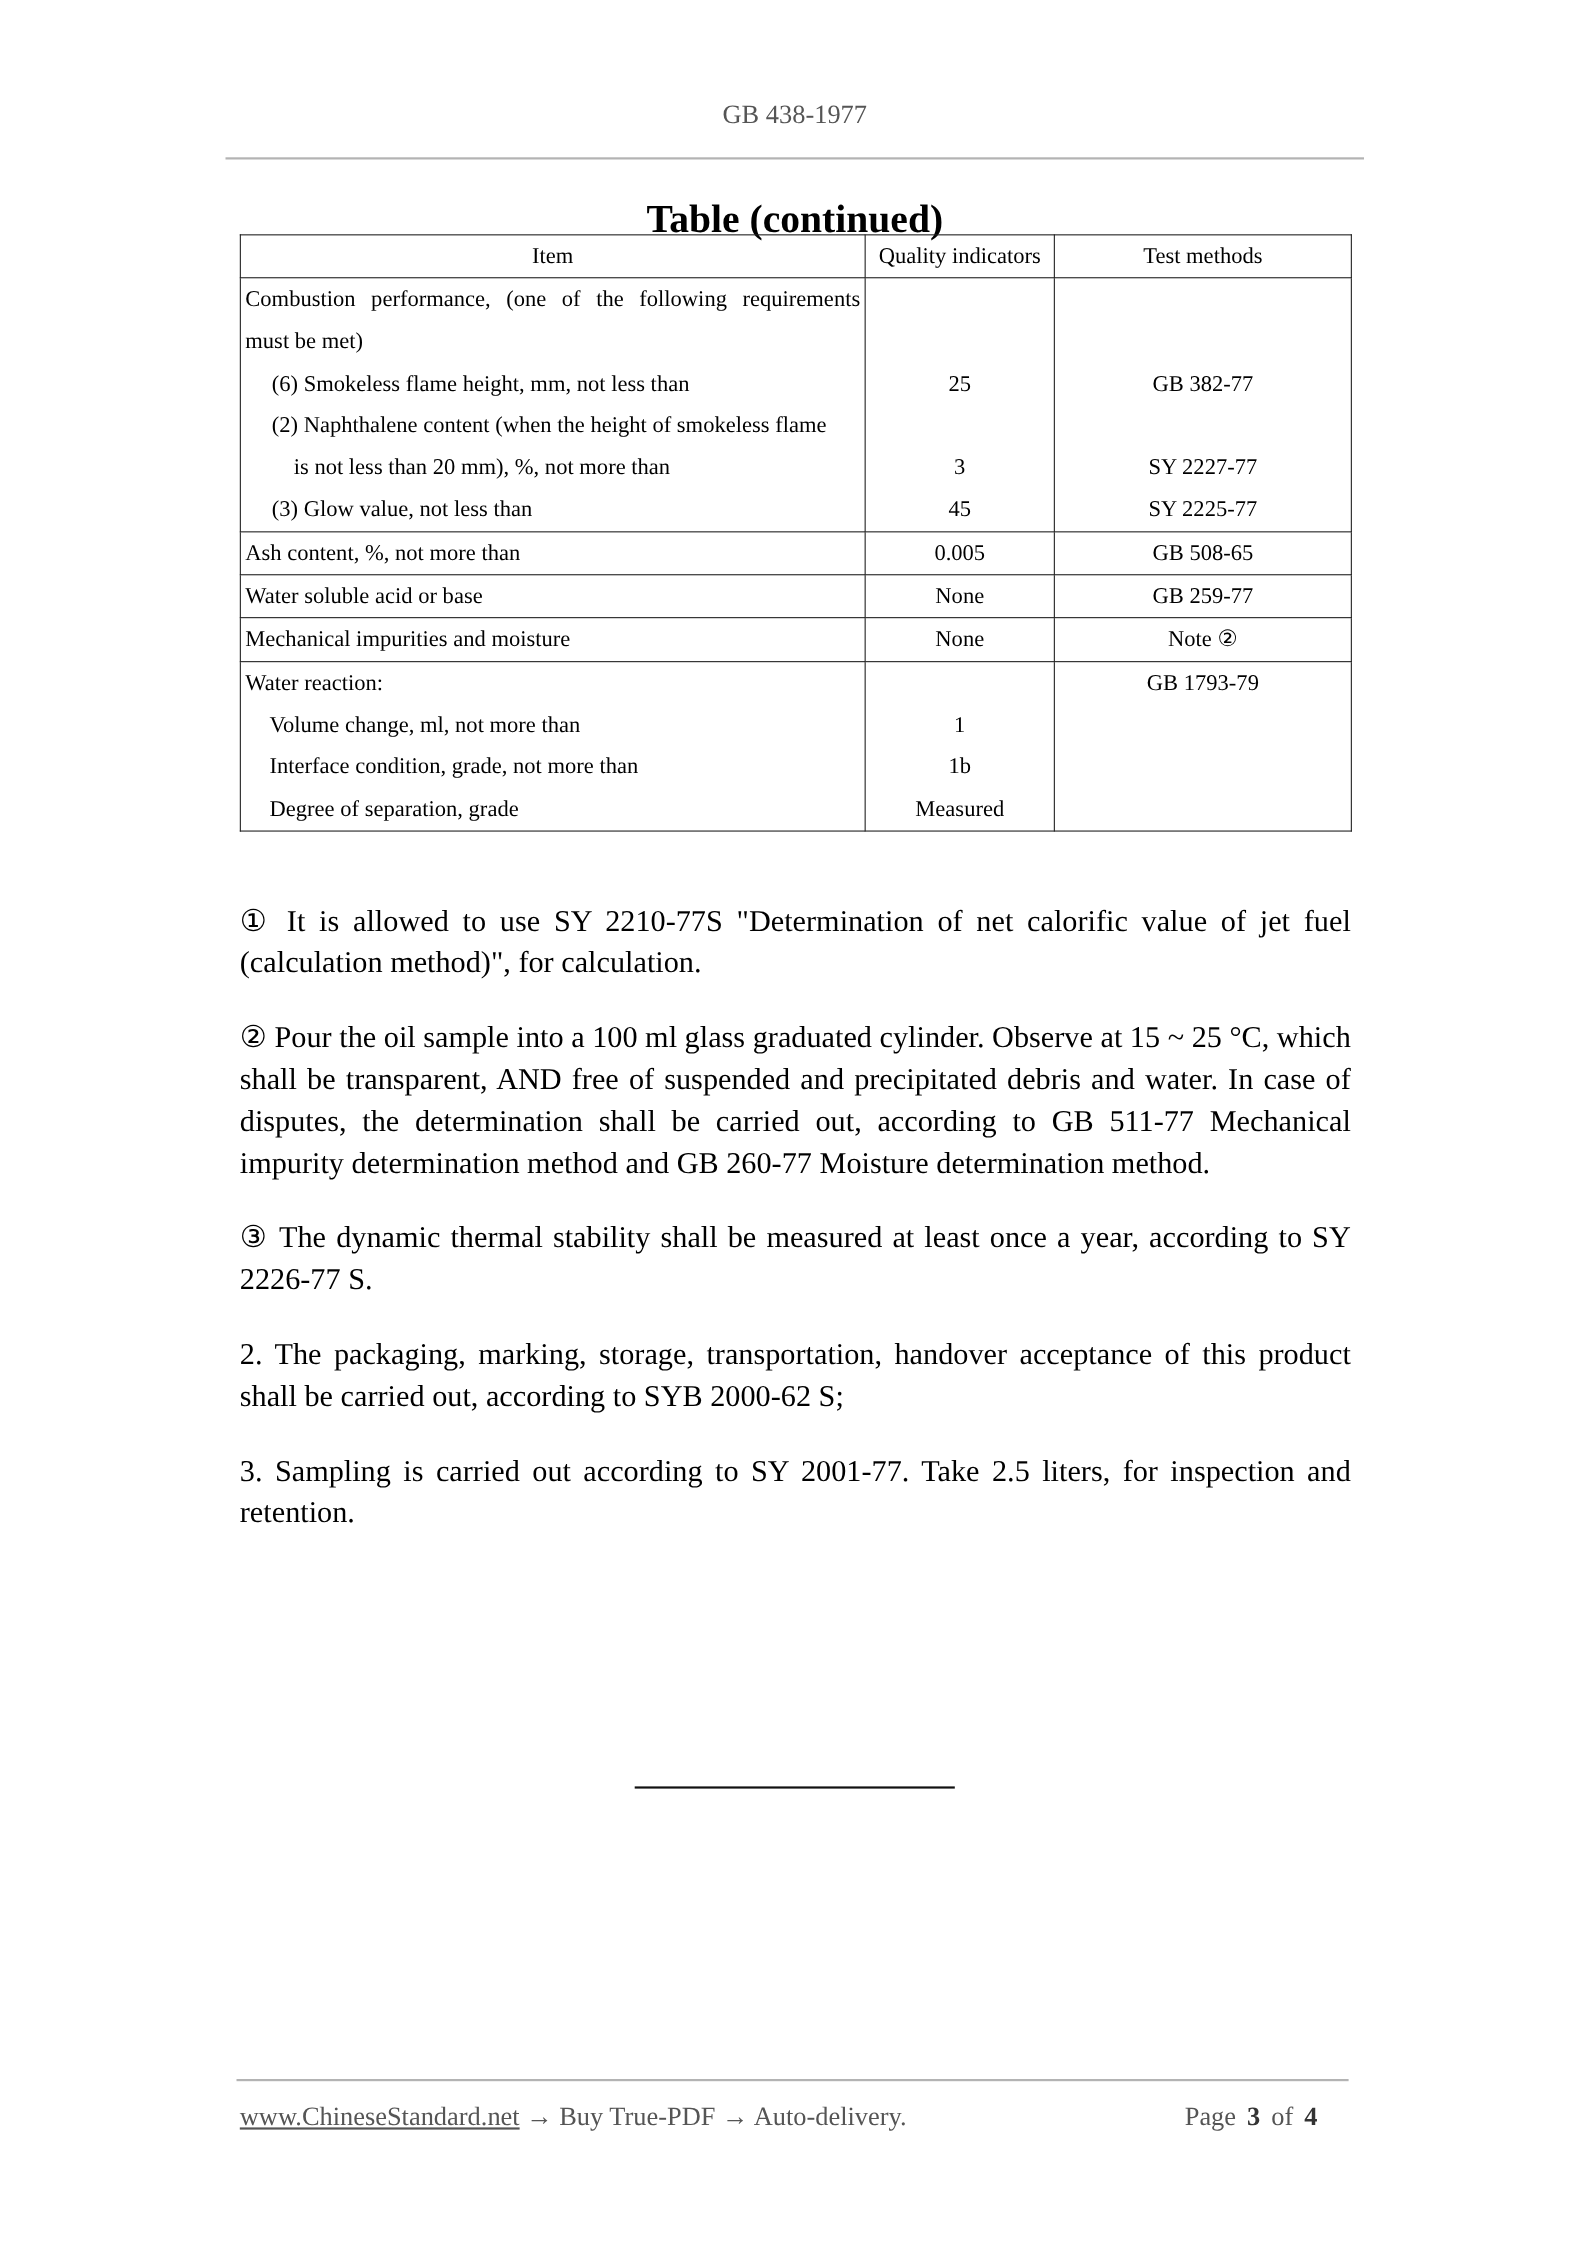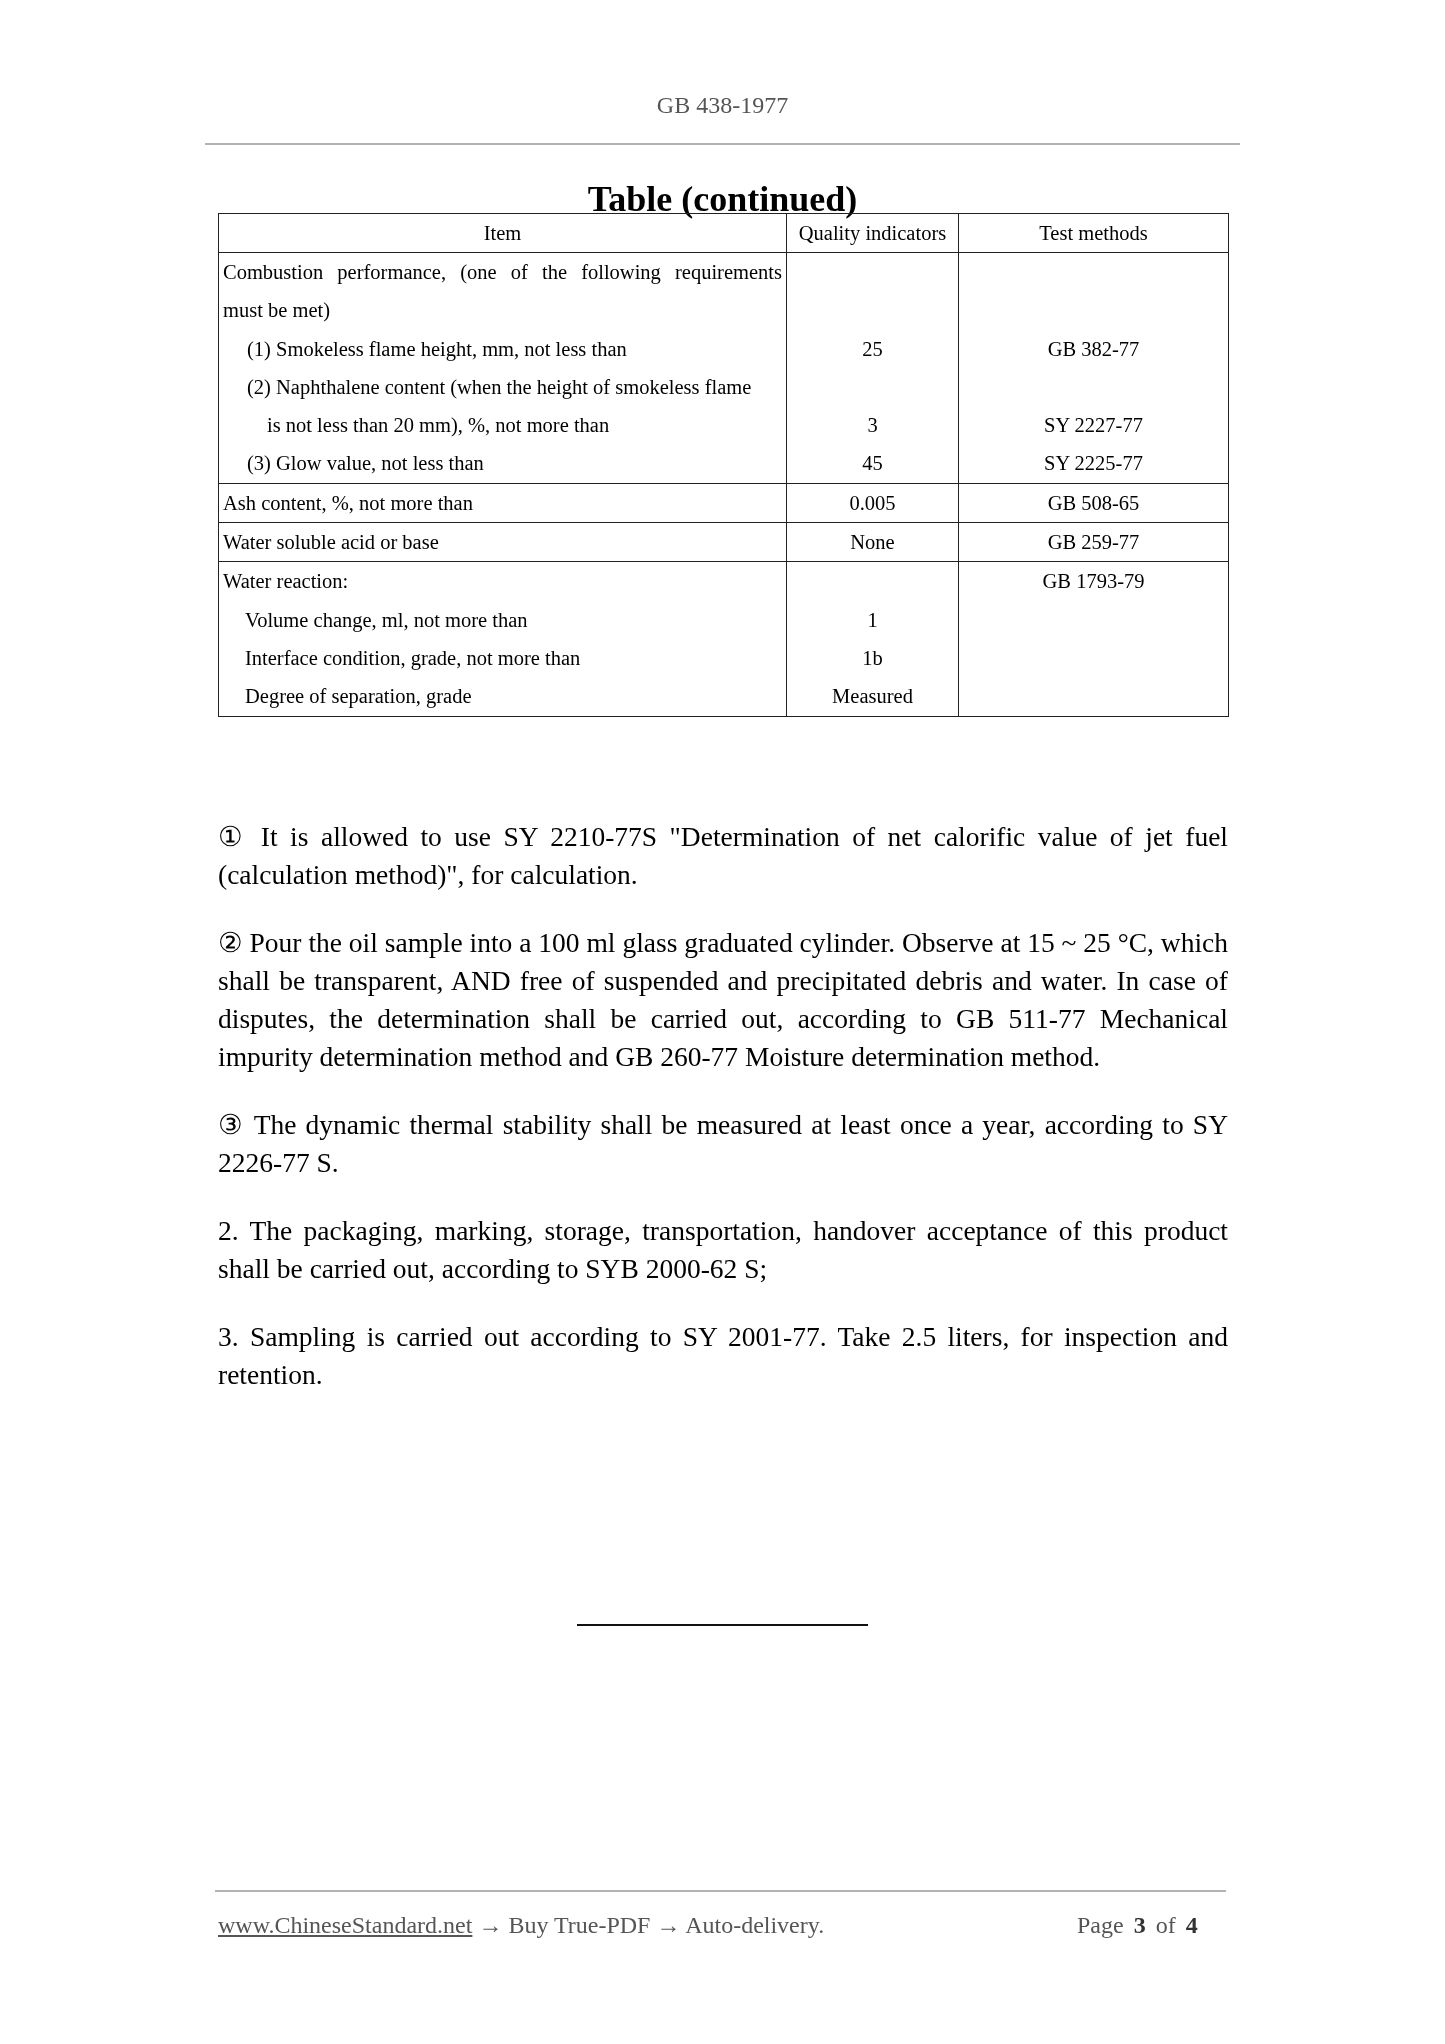--- a/index.html
+++ b/index.html
@@ -54,21 +54,21 @@
       <th>Item</th>
       <th>Quality indicators</th>
       <th>Test methods</th>
     </tr>
   </thead>
   <tbody id="spec-body">
       <tr>
         <td class="item">
           <div class="line justify">Combustion performance, (one of the following requirements</div>
           <div class="line">must be met)</div>
-          <div class="line ind1">(1) Smokeless flame height, mm, not less than</div>
+          <div class="line ind1">(6) Smokeless flame height, mm, not less than</div>
           <div class="line ind1">(2) Naphthalene content (when the height of smokeless flame</div>
           <div class="line ind2">is not less than 20 mm), %, not more than</div>
           <div class="line ind1">(3) Glow value, not less than</div>
         </td>
         <td class="center">
           <div class="line"></div>
           <div class="line"></div>
           <div class="line">25</div>
           <div class="line"></div>
           <div class="line">3</div>
@@ -96,20 +96,31 @@
       </tr>
       <tr>
         <td class="item">
           <div class="line">Water soluble acid or base</div>
         </td>
         <td class="center">
           <div class="line">None</div>
         </td>
         <td class="center">
           <div class="line">GB 259-77</div>
+        </td>
+      </tr>
+      <tr>
+        <td class="item">
+          <div class="line">Mechanical impurities and moisture</div>
+        </td>
+        <td class="center">
+          <div class="line">None</div>
+        </td>
+        <td class="center">
+          <div class="line">Note ②</div>
         </td>
       </tr>
       <tr>
         <td class="item">
           <div class="line">Water reaction:</div>
           <div class="line ind-w">Volume change, ml, not more than</div>
           <div class="line ind-w">Interface condition, grade, not more than</div>
           <div class="line ind-w">Degree of separation, grade</div>
         </td>
         <td class="center">

